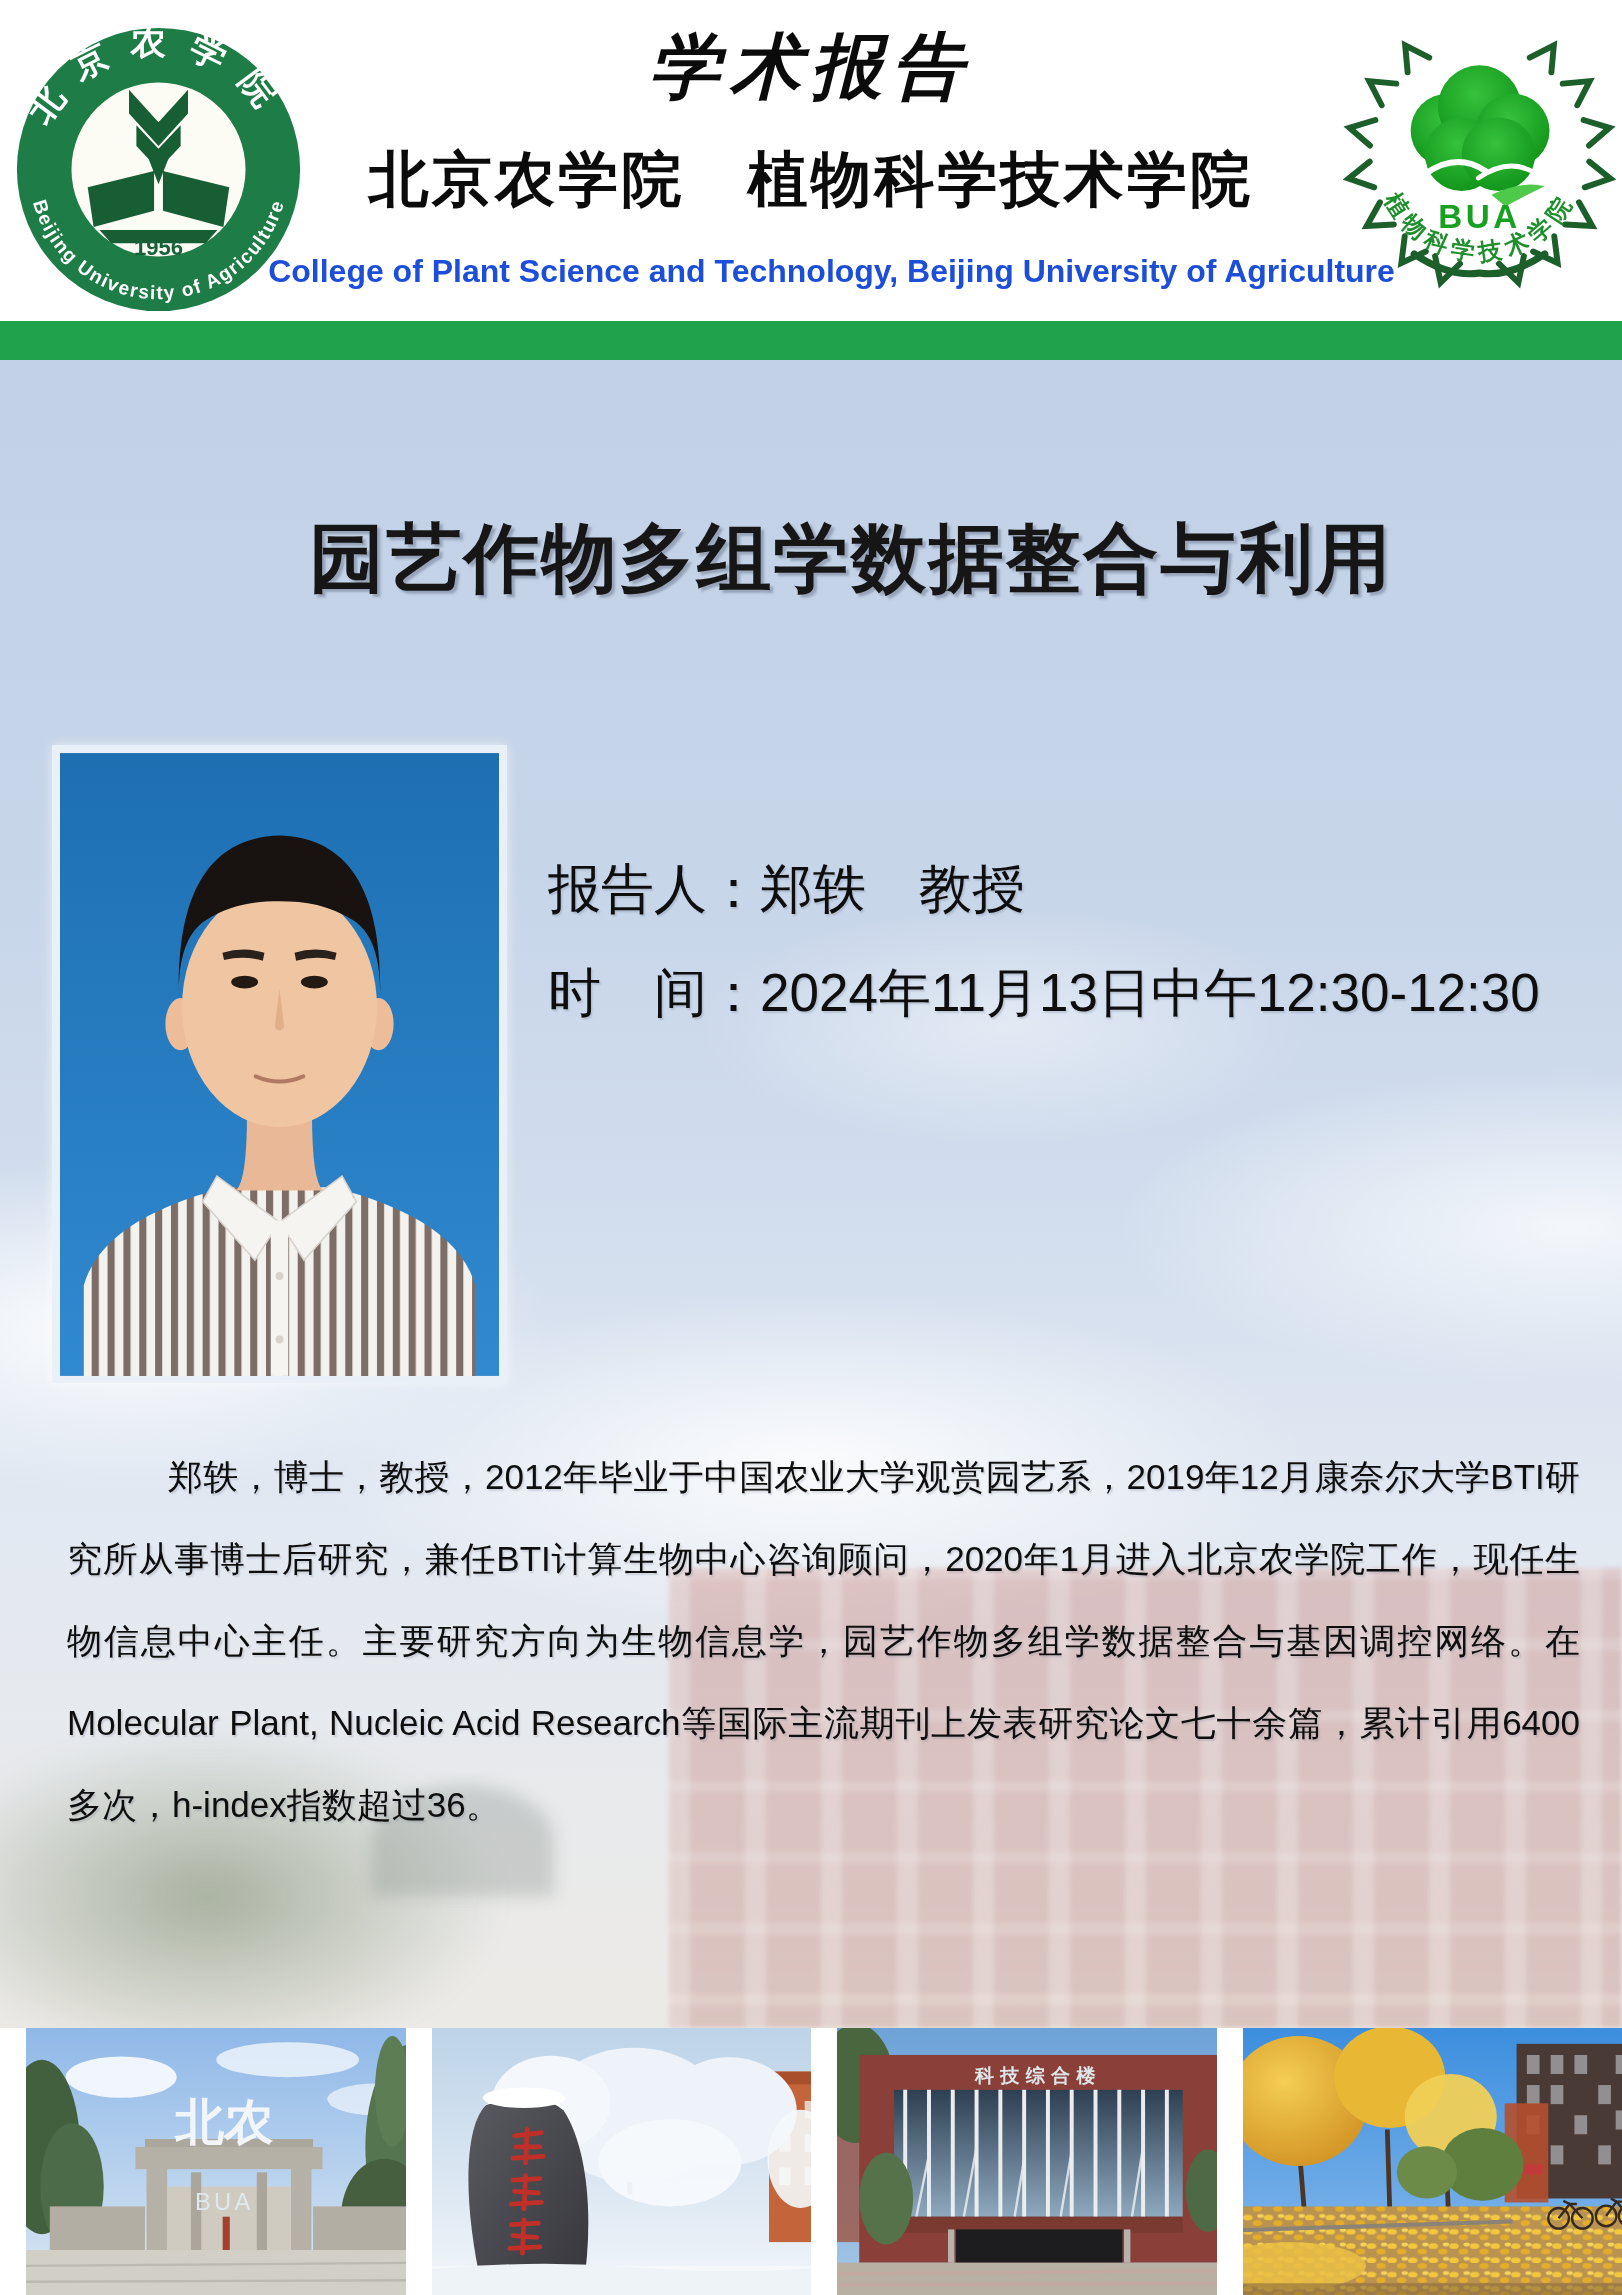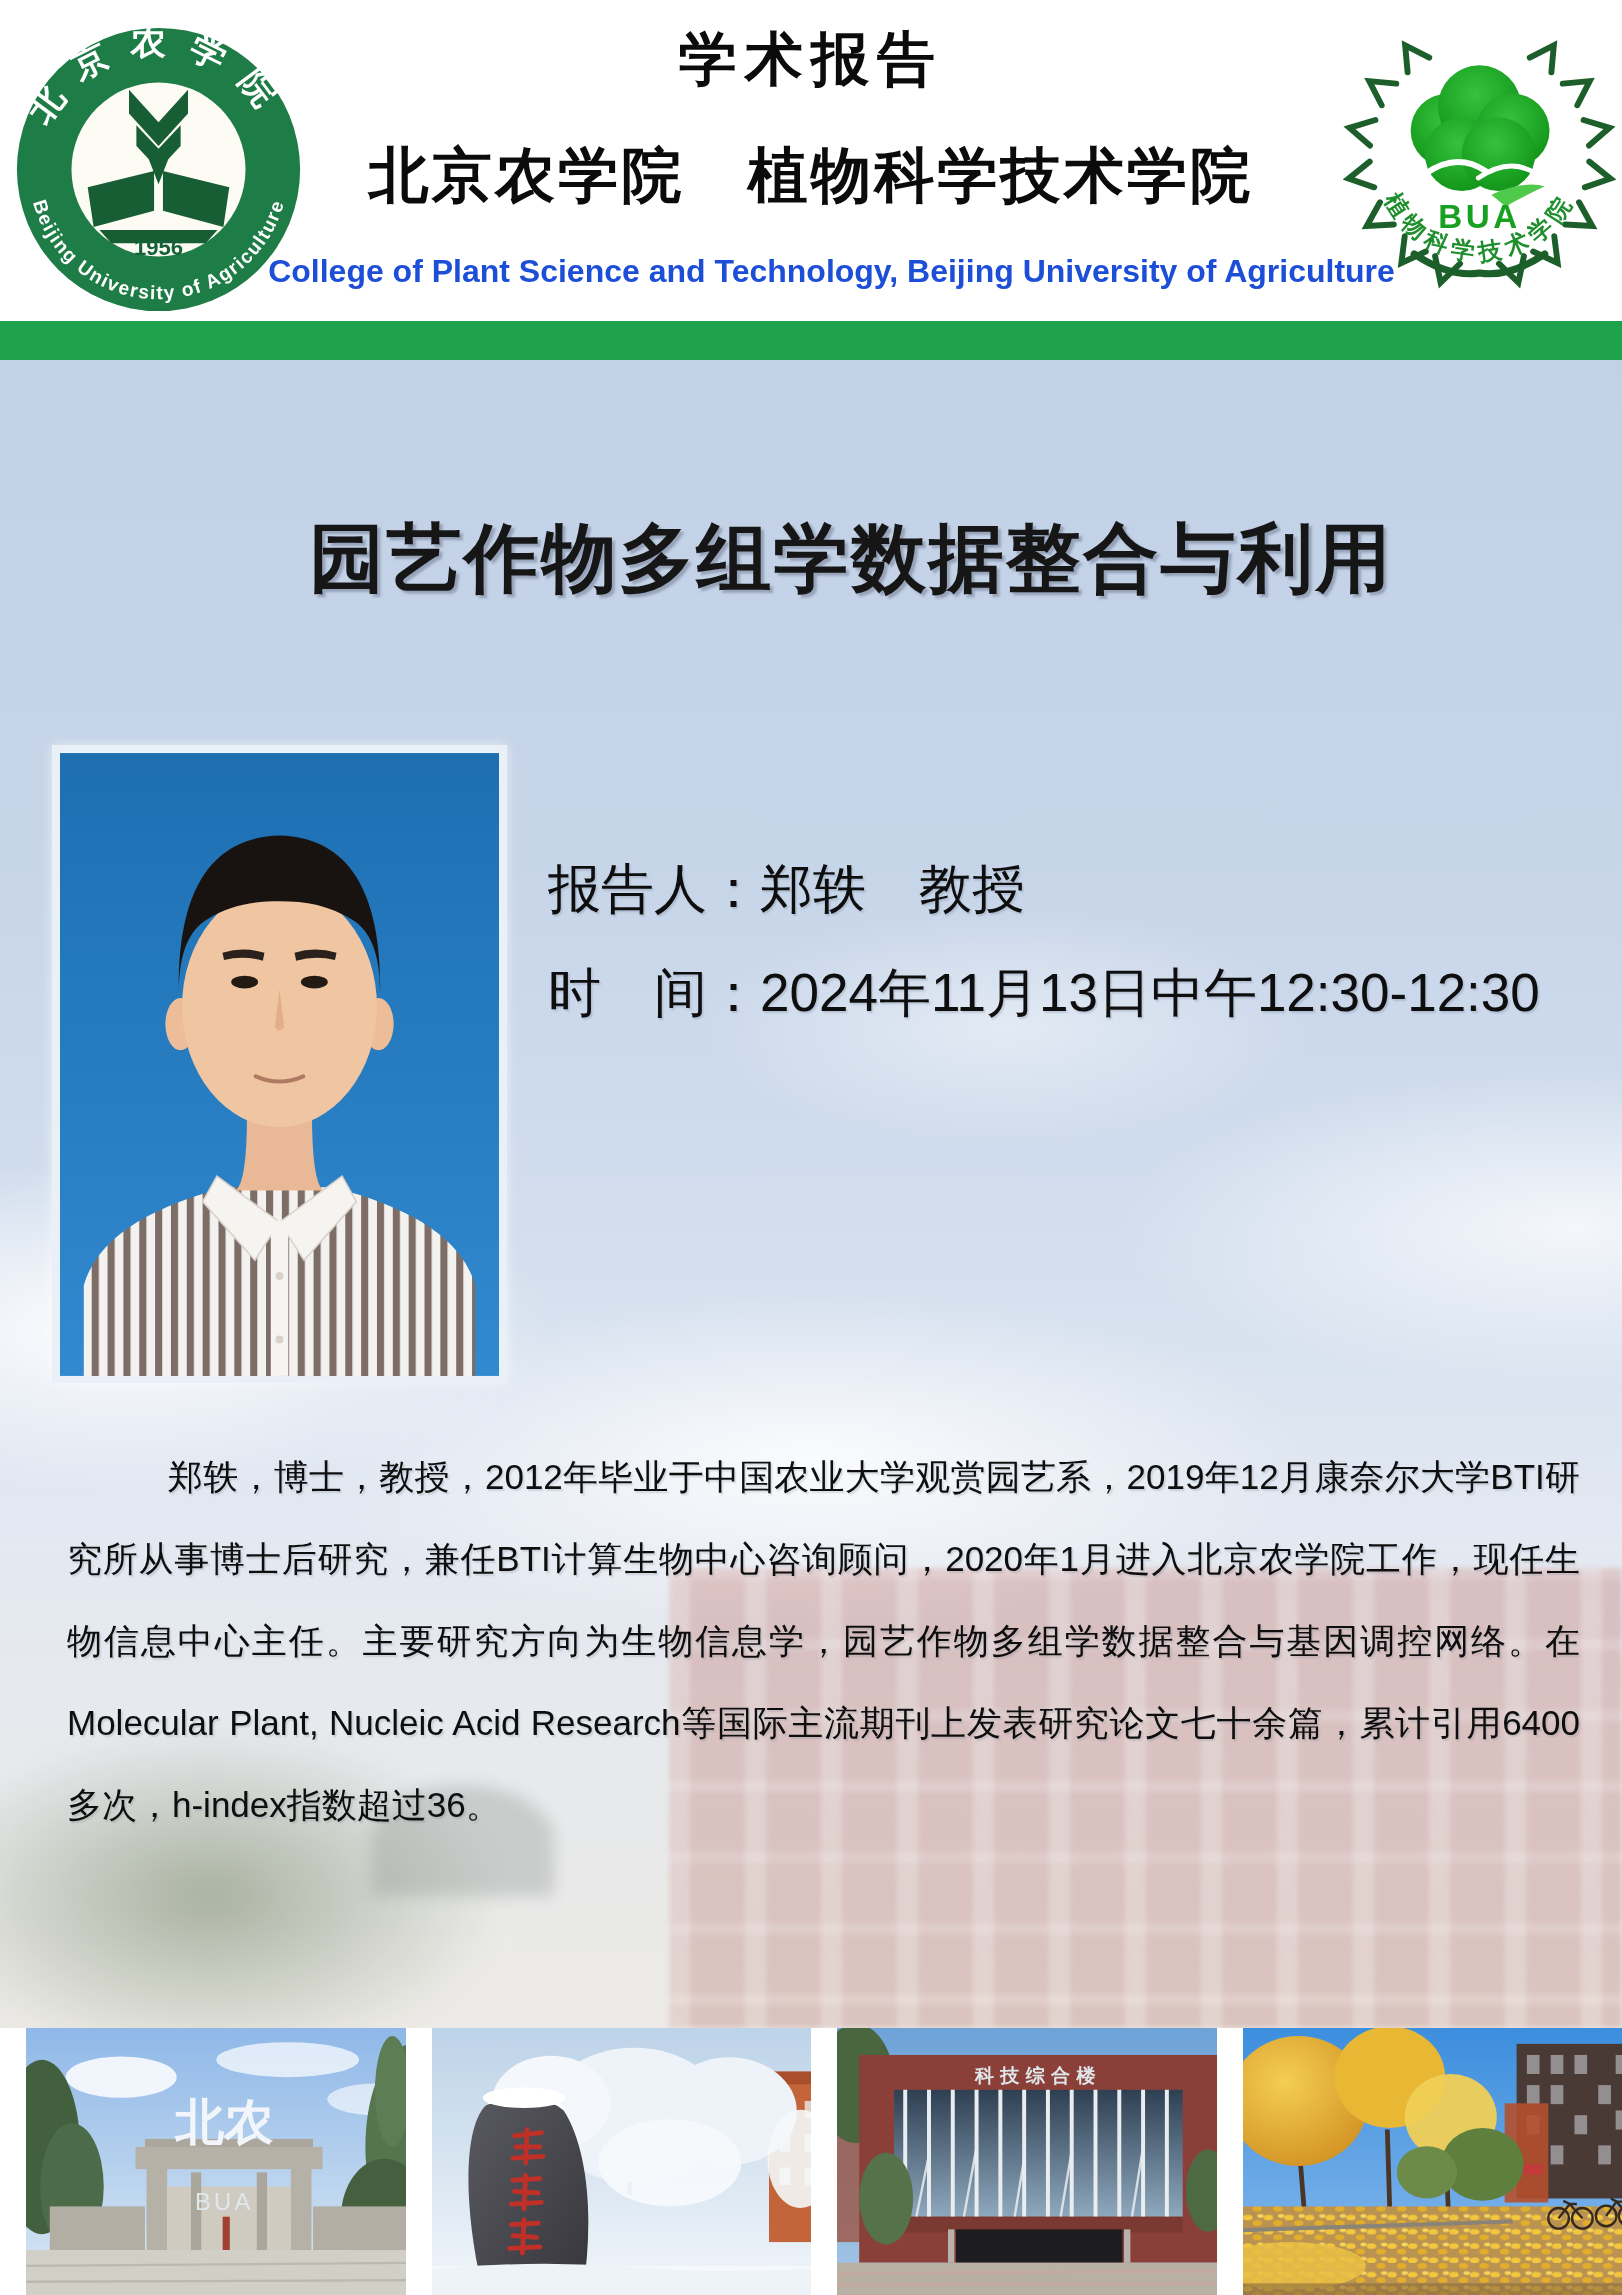--- a/index.html
+++ b/index.html
@@ -5,24 +5,24 @@
   * { margin:0; padding:0; box-sizing:border-box; }
   html,body { width:1622px; height:2295px; }
   body { font-family:"Liberation Sans", sans-serif; background:#ffffff; }
   .poster { position:relative; width:1622px; height:2295px; overflow:hidden; background:#ffffff; }
 
   
   .header { position:absolute; left:0; top:0; width:1622px; height:321px; background:#ffffff; }
   .seal { position:absolute; left:11px; top:22px; width:295px; height:295px; }
   .college-logo { position:absolute; right:6.3px; top:17.4px; width:273px; height:277px; }
   .h-title { position:absolute; left:0; top:27px; width:100%; text-align:center;
-             font-family:"Liberation Serif", serif; font-weight:bold; font-size:58px; line-height:1.15;
-             letter-spacing:0.14em; color:#0b0b0b; }
+             font-family:"Liberation Serif", serif; font-weight:bold; font-size:71px; line-height:1.15;
+             letter-spacing:0.14em; color:#0b0b0b;font-style:italic; }
   .h-sub   { position:absolute; left:0; top:144px; width:100%; text-align:center;
-             font-family:Liberation Mono, monospace; font-weight:bold; font-size:60px; line-height:1.2;
+             font-family:Liberation Sans, sans-serif; font-weight:bold; font-size:60px; line-height:1.2;
              letter-spacing:3.2px; color:#0b0b0b; }
   .h-en    { position:absolute; left:103px; top:252px; width:1457px; text-align:center;
              font-weight:bold; font-size:32px; line-height:1.2; color:#1d4ed8; }
   .green-bar { position:absolute; left:0; top:321px; width:1622px; height:39px; background:#1ea24c; }
 
   
   .main { position:absolute; left:0; top:360px; width:1622px; height:1668px; overflow:hidden;
           background:
             radial-gradient(ellipse 602px 238px at 8% 58%,  rgba(255,255,255,.95), rgba(255,255,255,0) 70%),
             radial-gradient(ellipse 713px 238px at 50% 66%, rgba(255,255,255,.85), rgba(255,255,255,0) 70%),

